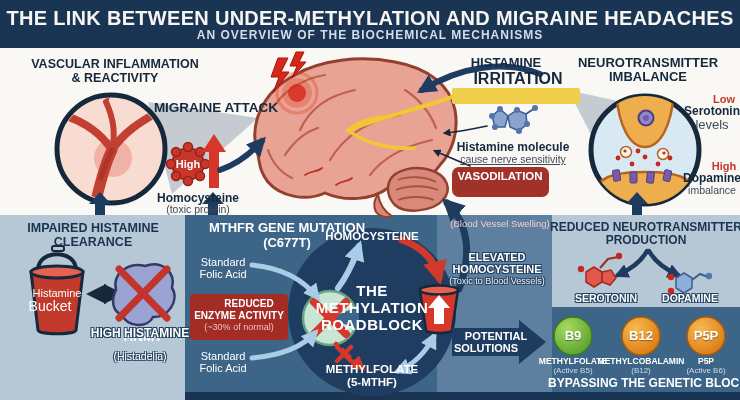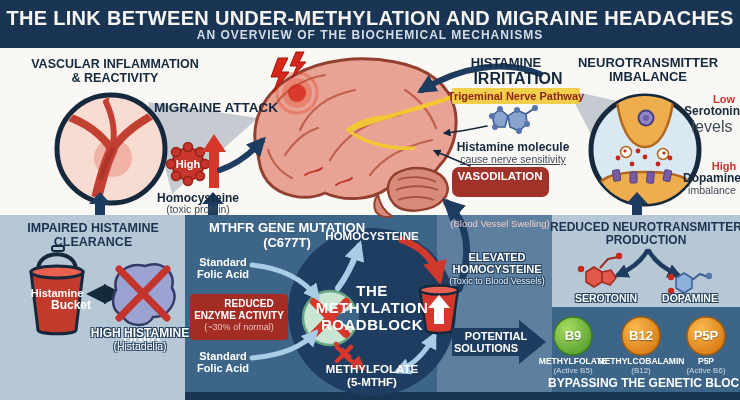--- a/index.html
+++ b/index.html
@@ -2,21 +2,21 @@
 <html><head>
 <meta charset="utf-8">
 <style>
   html,body{margin:0;padding:0;background:#e8e8e8;}
   .stage{position:relative;width:740px;height:400px;overflow:hidden;background:#faf8f4;
          font-family:"Liberation Sans",sans-serif;}
   .abs{position:absolute;}
   .t{position:absolute;line-height:1.1;font-family:"Liberation Sans",sans-serif;white-space:nowrap;}
   .c{transform:translateX(-50%);text-align:center;}
   .w9{font-weight:900;}
-  .w7{font-weight:700;}
+  .w7{font-weight:400;}
   .nv{color:#14283e;}
   .wh{color:#ffffff;}
   .rd{color:#c8352b;padding-left:24px;}
   .gy{color:#3e4a55;}
   .outl{text-shadow:-1px -1px 0 #23405e,1px -1px 0 #23405e,-1px 1px 0 #23405e,1px 1px 0 #23405e;}
   .panel{position:absolute;}
   svg{display:block;}
 </style>
 </head>
 <body>
@@ -282,46 +282,45 @@
   <div class="t c nv w9" style="left:216px;top:101px;z-index:10;font-size:13.5px;">MIGRAINE ATTACK</div>
 
   <div class="t c wh w9" style="left:188px;top:158px;z-index:10;font-size:11px;">High</div>
   <div class="t c nv w9" style="left:198px;top:192px;z-index:10;font-size:12px;">Homocysteine</div>
   <div class="t c gy" style="left:198px;top:204px;z-index:10;font-size:10.5px;">(toxic protein)</div>
 
   <div class="t c nv w9" style="left:506px;top:56px;z-index:10;font-size:13px;">HISTAMINE</div>
   <div class="t c nv w9" style="left:506px;top:70px;z-index:10;font-size:16px;margin-left:12px;">IRRITATION</div>
 
   <div class="abs" style="left:452px;top:88px;width:128px;height:16px;background:#f2cf4a;border-radius:2px;z-index:9;"></div>
-  <div class="t c w9" style="left:516px;top:90px;z-index:10;font-size:11px;color:#8a2318;">Trigeminal Nerve Pathway</div>
 
   <div class="t c nv w9" style="left:513px;top:141px;z-index:10;font-size:12px;">Histamine molecule</div>
   <div class="t c gy" style="left:513px;top:154px;z-index:10;font-size:10.5px;text-decoration:underline;">cause nerve sensitivity</div>
 
   <div class="abs" style="left:452px;top:167px;width:97px;height:30px;background:#a0322a;border-radius:7px;z-index:9;"></div>
   <div class="t c wh w9" style="left:500px;top:170px;z-index:10;font-size:11.5px;">VASODILATION</div>
   <div class="t c" style="left:500px;top:183px;z-index:10;font-size:9.5px;color:#f2cdc9;margin-top:36px;">(Blood Vessel Swelling)</div>
 
   <div class="t c nv w9" style="left:648px;top:56px;z-index:10;font-size:13px;">NEUROTRANSMITTER</div>
   <div class="t c nv w9" style="left:648px;top:70px;z-index:10;font-size:13px;">IMBALANCE</div>
 
   <div class="t c rd w9" style="left:712px;top:93px;z-index:10;font-size:11px;">Low</div>
   <div class="t c nv w9" style="left:712px;top:105px;z-index:10;font-size:12px;">Serotonin</div>
-  <div class="t c gy" style="left:712px;top:118px;z-index:10;font-size:16px;">levels</div>
+  <div class="t c gy" style="left:712px;top:118px;z-index:10;font-size:13px;">levels</div>
   <div class="t c rd w9" style="left:712px;top:160px;z-index:10;font-size:11px;">High</div>
   <div class="t c nv w9" style="left:712px;top:172px;z-index:10;font-size:12px;">Dopamine</div>
   <div class="t c gy" style="left:712px;top:185px;z-index:10;font-size:10.5px;">imbalance</div>
 
   <div class="t c w9" style="left:93px;top:222px;z-index:10;font-size:12.5px;color:#1b3350;">IMPAIRED HISTAMINE</div>
   <div class="t c w9" style="left:93px;top:236px;z-index:10;font-size:12.5px;color:#1b3350;">CLEARANCE</div>
   <div class="t c wh w7" style="left:57px;top:287px;z-index:10;font-size:11px;">Histamine</div>
-  <div class="t c wh w7" style="left:71px;top:299px;z-index:10;font-size:12px;text-align:center;">Bucket</div>
+  <div class="t c wh w7" style="left:50px;top:299px;z-index:10;font-size:14px;text-align:center;">Bucket</div>
   <div class="t c wh w9" style="left:143px;top:286px;z-index:10;font-size:13.5px;margin-top:44px;">HNMT</div>
   <div class="t c wh w9 outl" style="left:140px;top:327px;z-index:10;font-size:12px;">HIGH HISTAMINE</div>
-  <div class="t c wh outl" style="left:140px;top:341px;z-index:10;font-size:10.5px;">(Histadelia)</div>
+  <div class="t c wh outl" style="left:140px;top:351px;z-index:10;font-size:10.5px;">(Histadelia)</div>
 
   <div class="t c wh w9" style="left:287px;top:221px;z-index:10;font-size:13px;">MTHFR GENE MUTATION</div>
   <div class="t c wh w9" style="left:287px;top:236px;z-index:10;font-size:13px;">(C677T)</div>
   <div class="t c wh w9" style="left:372px;top:230px;z-index:10;font-size:11.5px;">HOMOCYSTEINE</div>
   <div class="t c wh w7" style="left:223px;top:256px;z-index:10;font-size:11px;">Standard</div>
   <div class="t c wh w7" style="left:223px;top:268px;z-index:10;font-size:11px;">Folic Acid</div>
   <div class="abs" style="left:190px;top:294px;width:98px;height:46px;background:#a32c24;border-radius:4px;z-index:9;"></div>
   <div class="t c wh w9" style="left:239px;top:298px;z-index:10;font-size:10px;padding-left:20px;">REDUCED</div>
   <div class="t c wh w9" style="left:239px;top:310px;z-index:10;font-size:10px;">ENZYME ACTIVITY</div>
   <div class="t c" style="left:239px;top:323px;z-index:10;font-size:9px;color:#f0c3bf;">(~30% of normal)</div>

